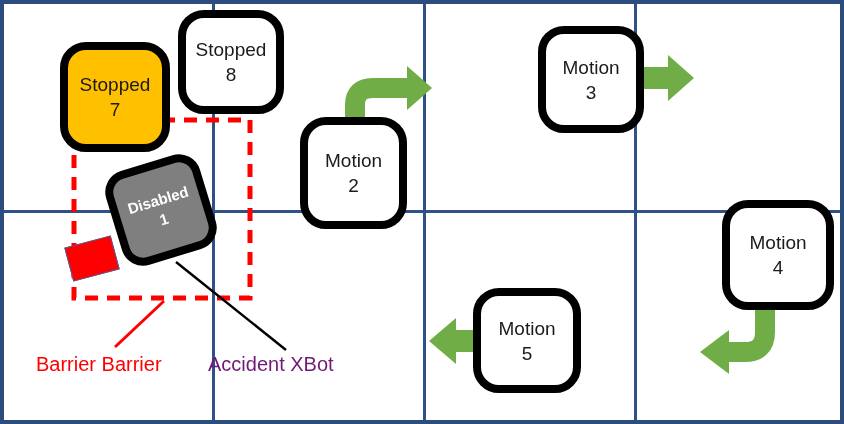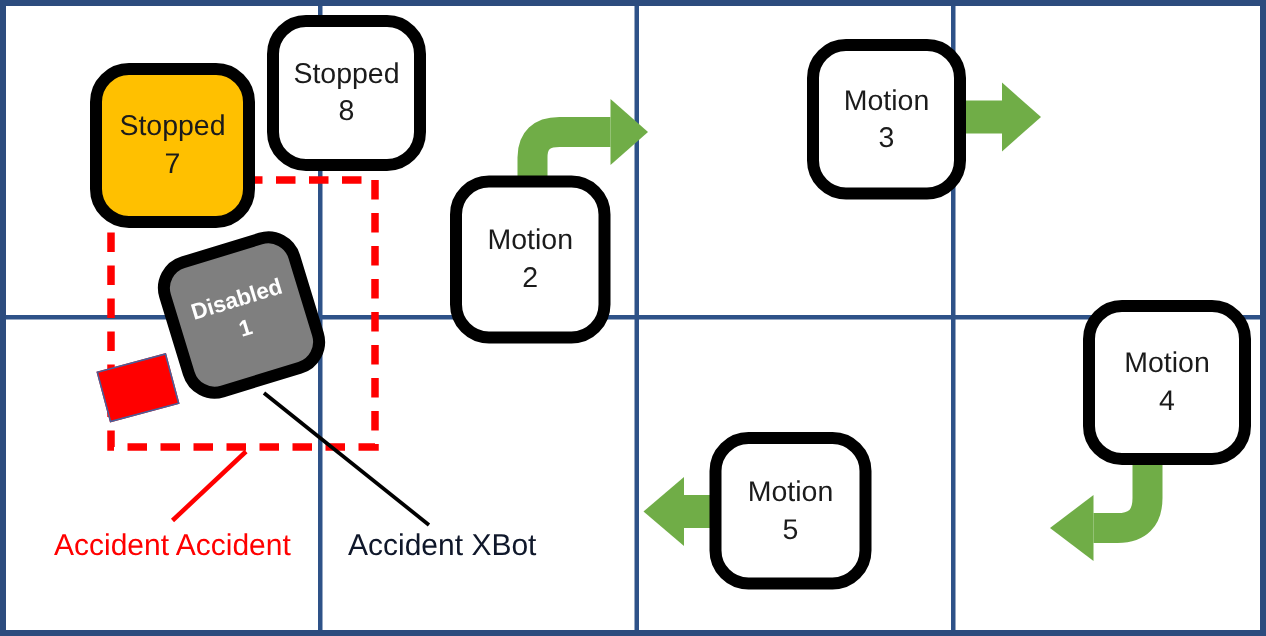--- a/index.html
+++ b/index.html
@@ -26,21 +26,21 @@
   .r-motion2 {left:296px;top:113px;width:107px;height:112px;}
   .r-motion3 {left:534px;top:22px; width:106px;height:107px;}
   .r-motion4 {left:718px;top:196px;width:112px;height:110px;}
   .r-motion5 {left:469px;top:284px;width:108px;height:105px;}
   .marker{
     position:absolute;left:64px;top:237px;width:46px;height:33px;
     background:#FF0000;border:1px solid #44619D;transform:rotate(-15deg);z-index:5;
   }
   .callout{position:absolute;top:349px;font-size:20px;font-weight:500;z-index:7;white-space:nowrap;}
   #barrier-label{left:32px;color:#FF0000;}
-  #xbot-label{left:228px;color:#0f172a;}
+  #xbot-label{left:204px;color:#701a75;}
 </style>
 </head>
 <body>
 
 <div id="canvas">
 
   <div class="vline" style="left:208px"></div>
   <div class="vline" style="left:419px"></div>
   <div class="vline" style="left:630px"></div>
   <div class="hline" style="top:206px"></div>
@@ -103,16 +103,16 @@
   <div class="robot r-motion4">
     <span>Motion</span>
     <span>4</span>
   </div>
 
   <div class="robot r-motion5">
     <span>Motion</span>
     <span>5</span>
   </div>
 
-  <div class="callout" id="barrier-label">Accident Accident</div>
+  <div class="callout" id="barrier-label">Barrier Barrier</div>
   <div class="callout" id="xbot-label">Accident XBot</div>
 
 </div>
 
 </body></html>

